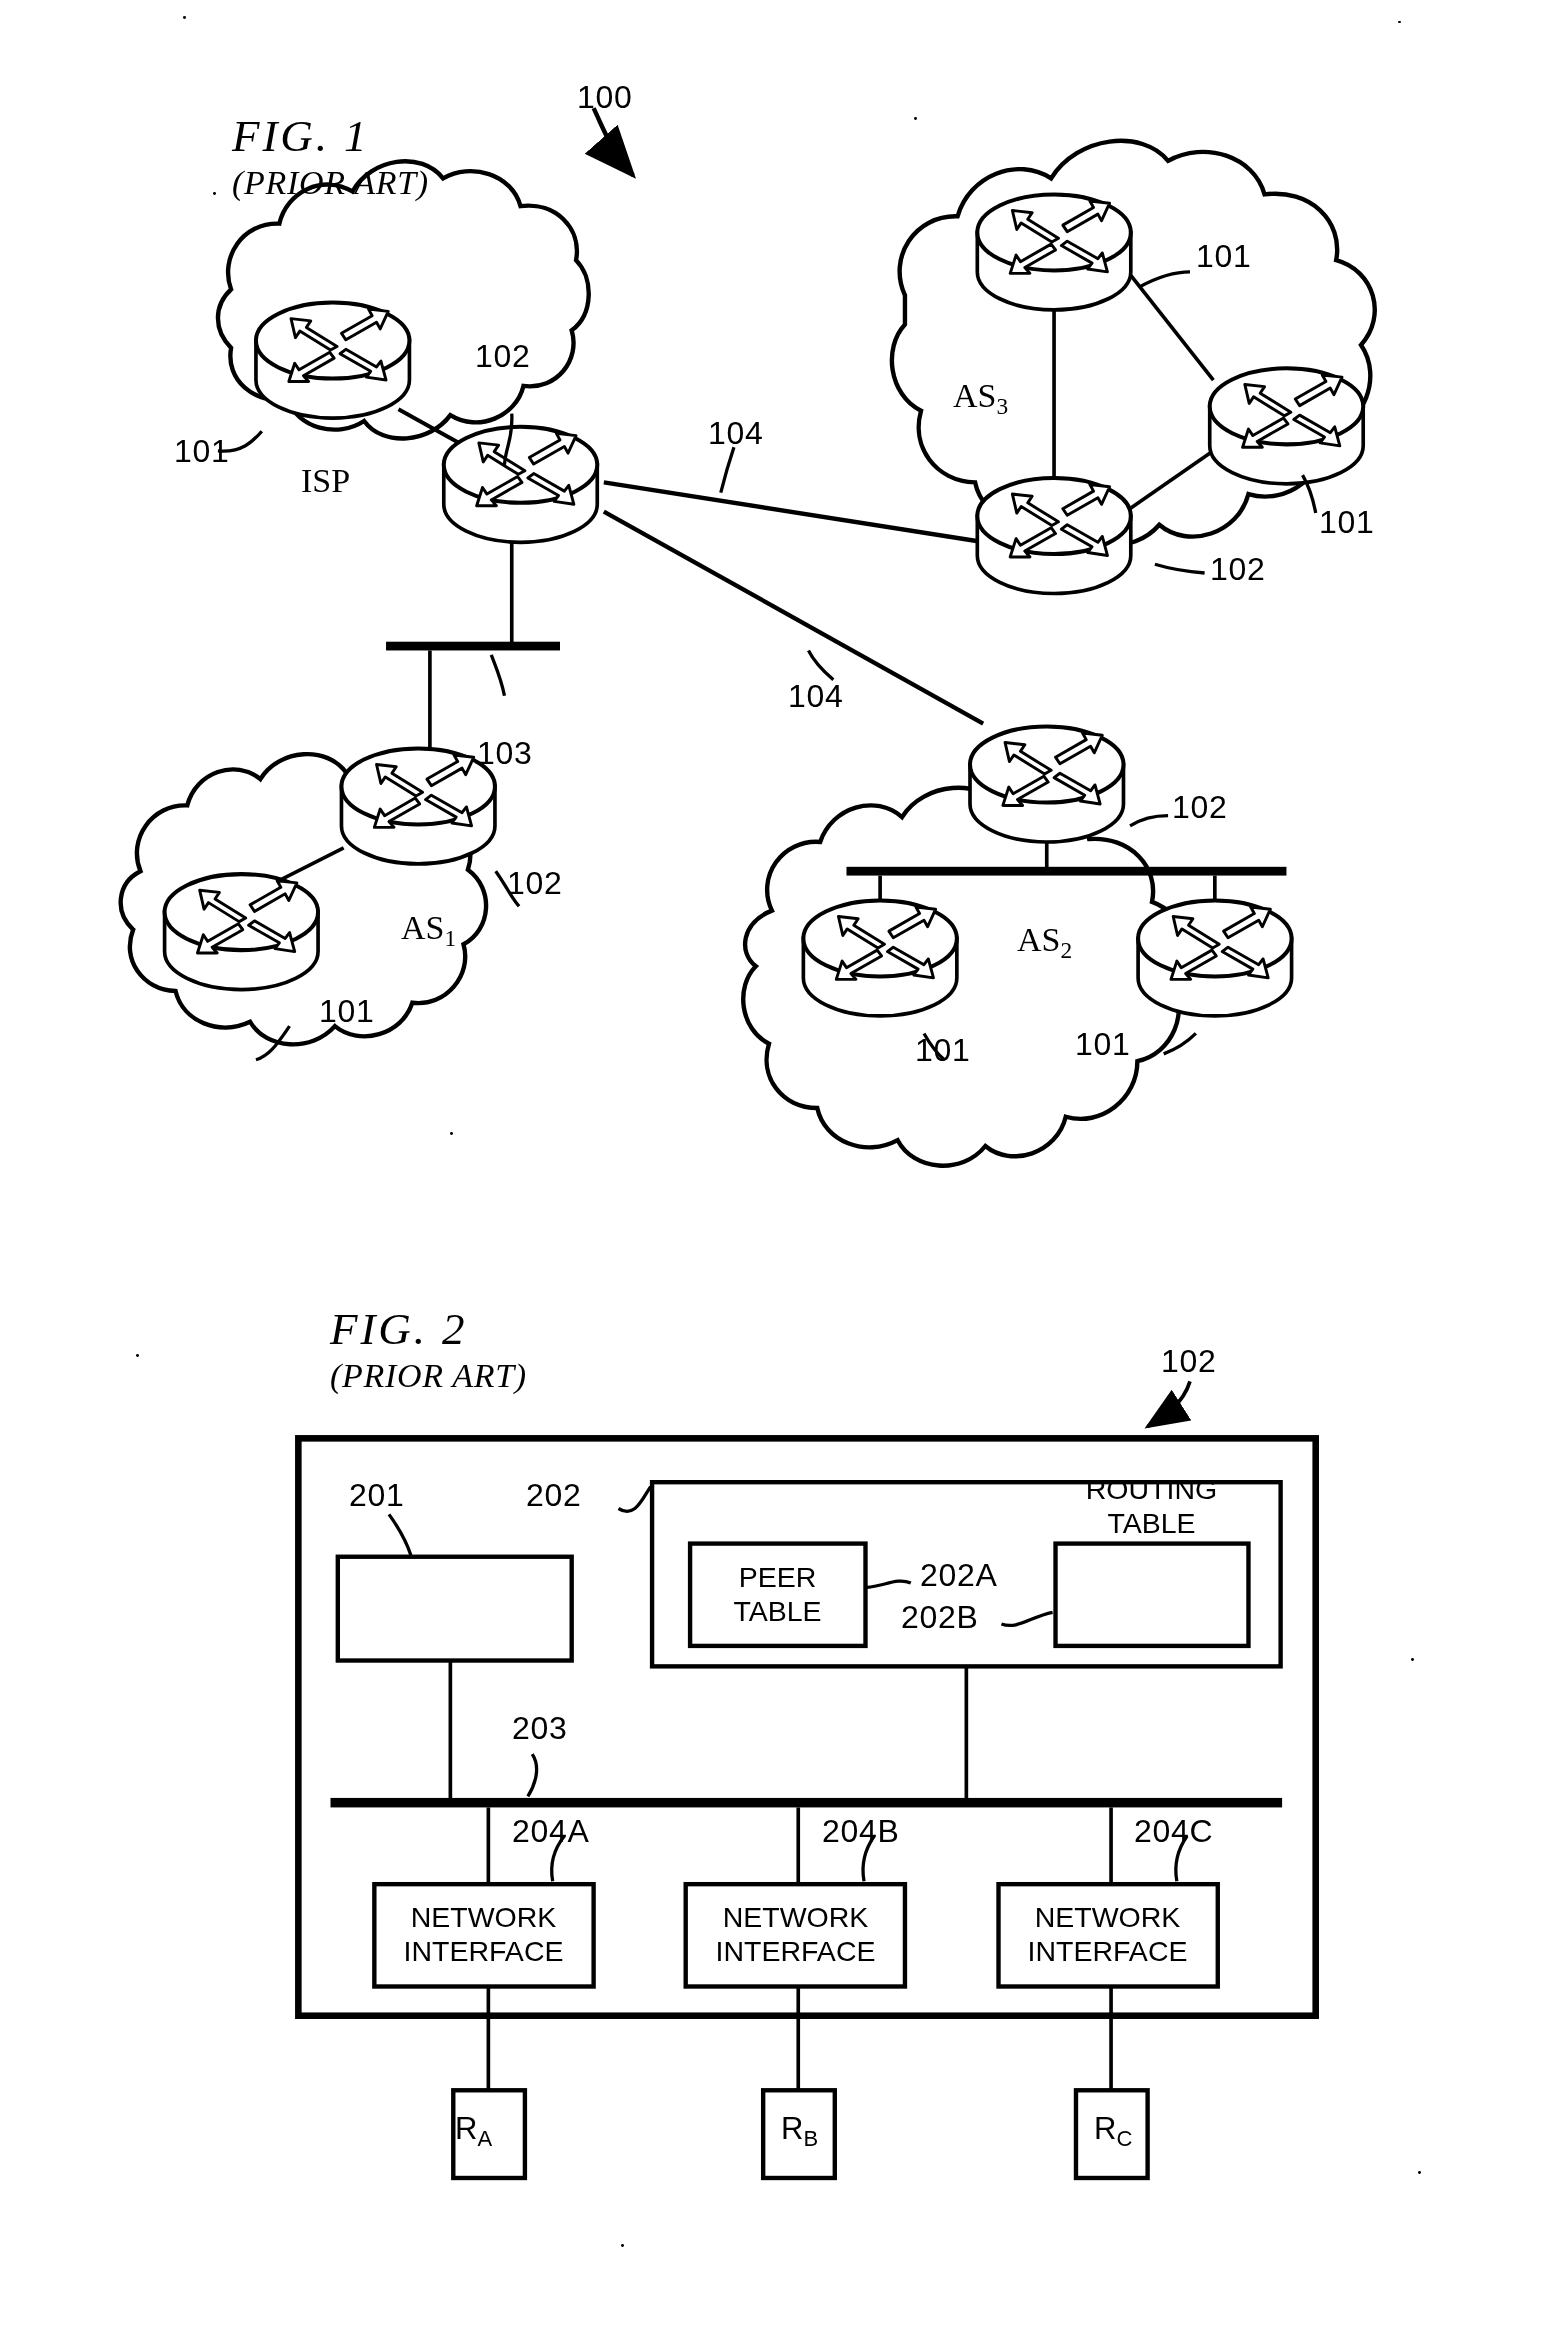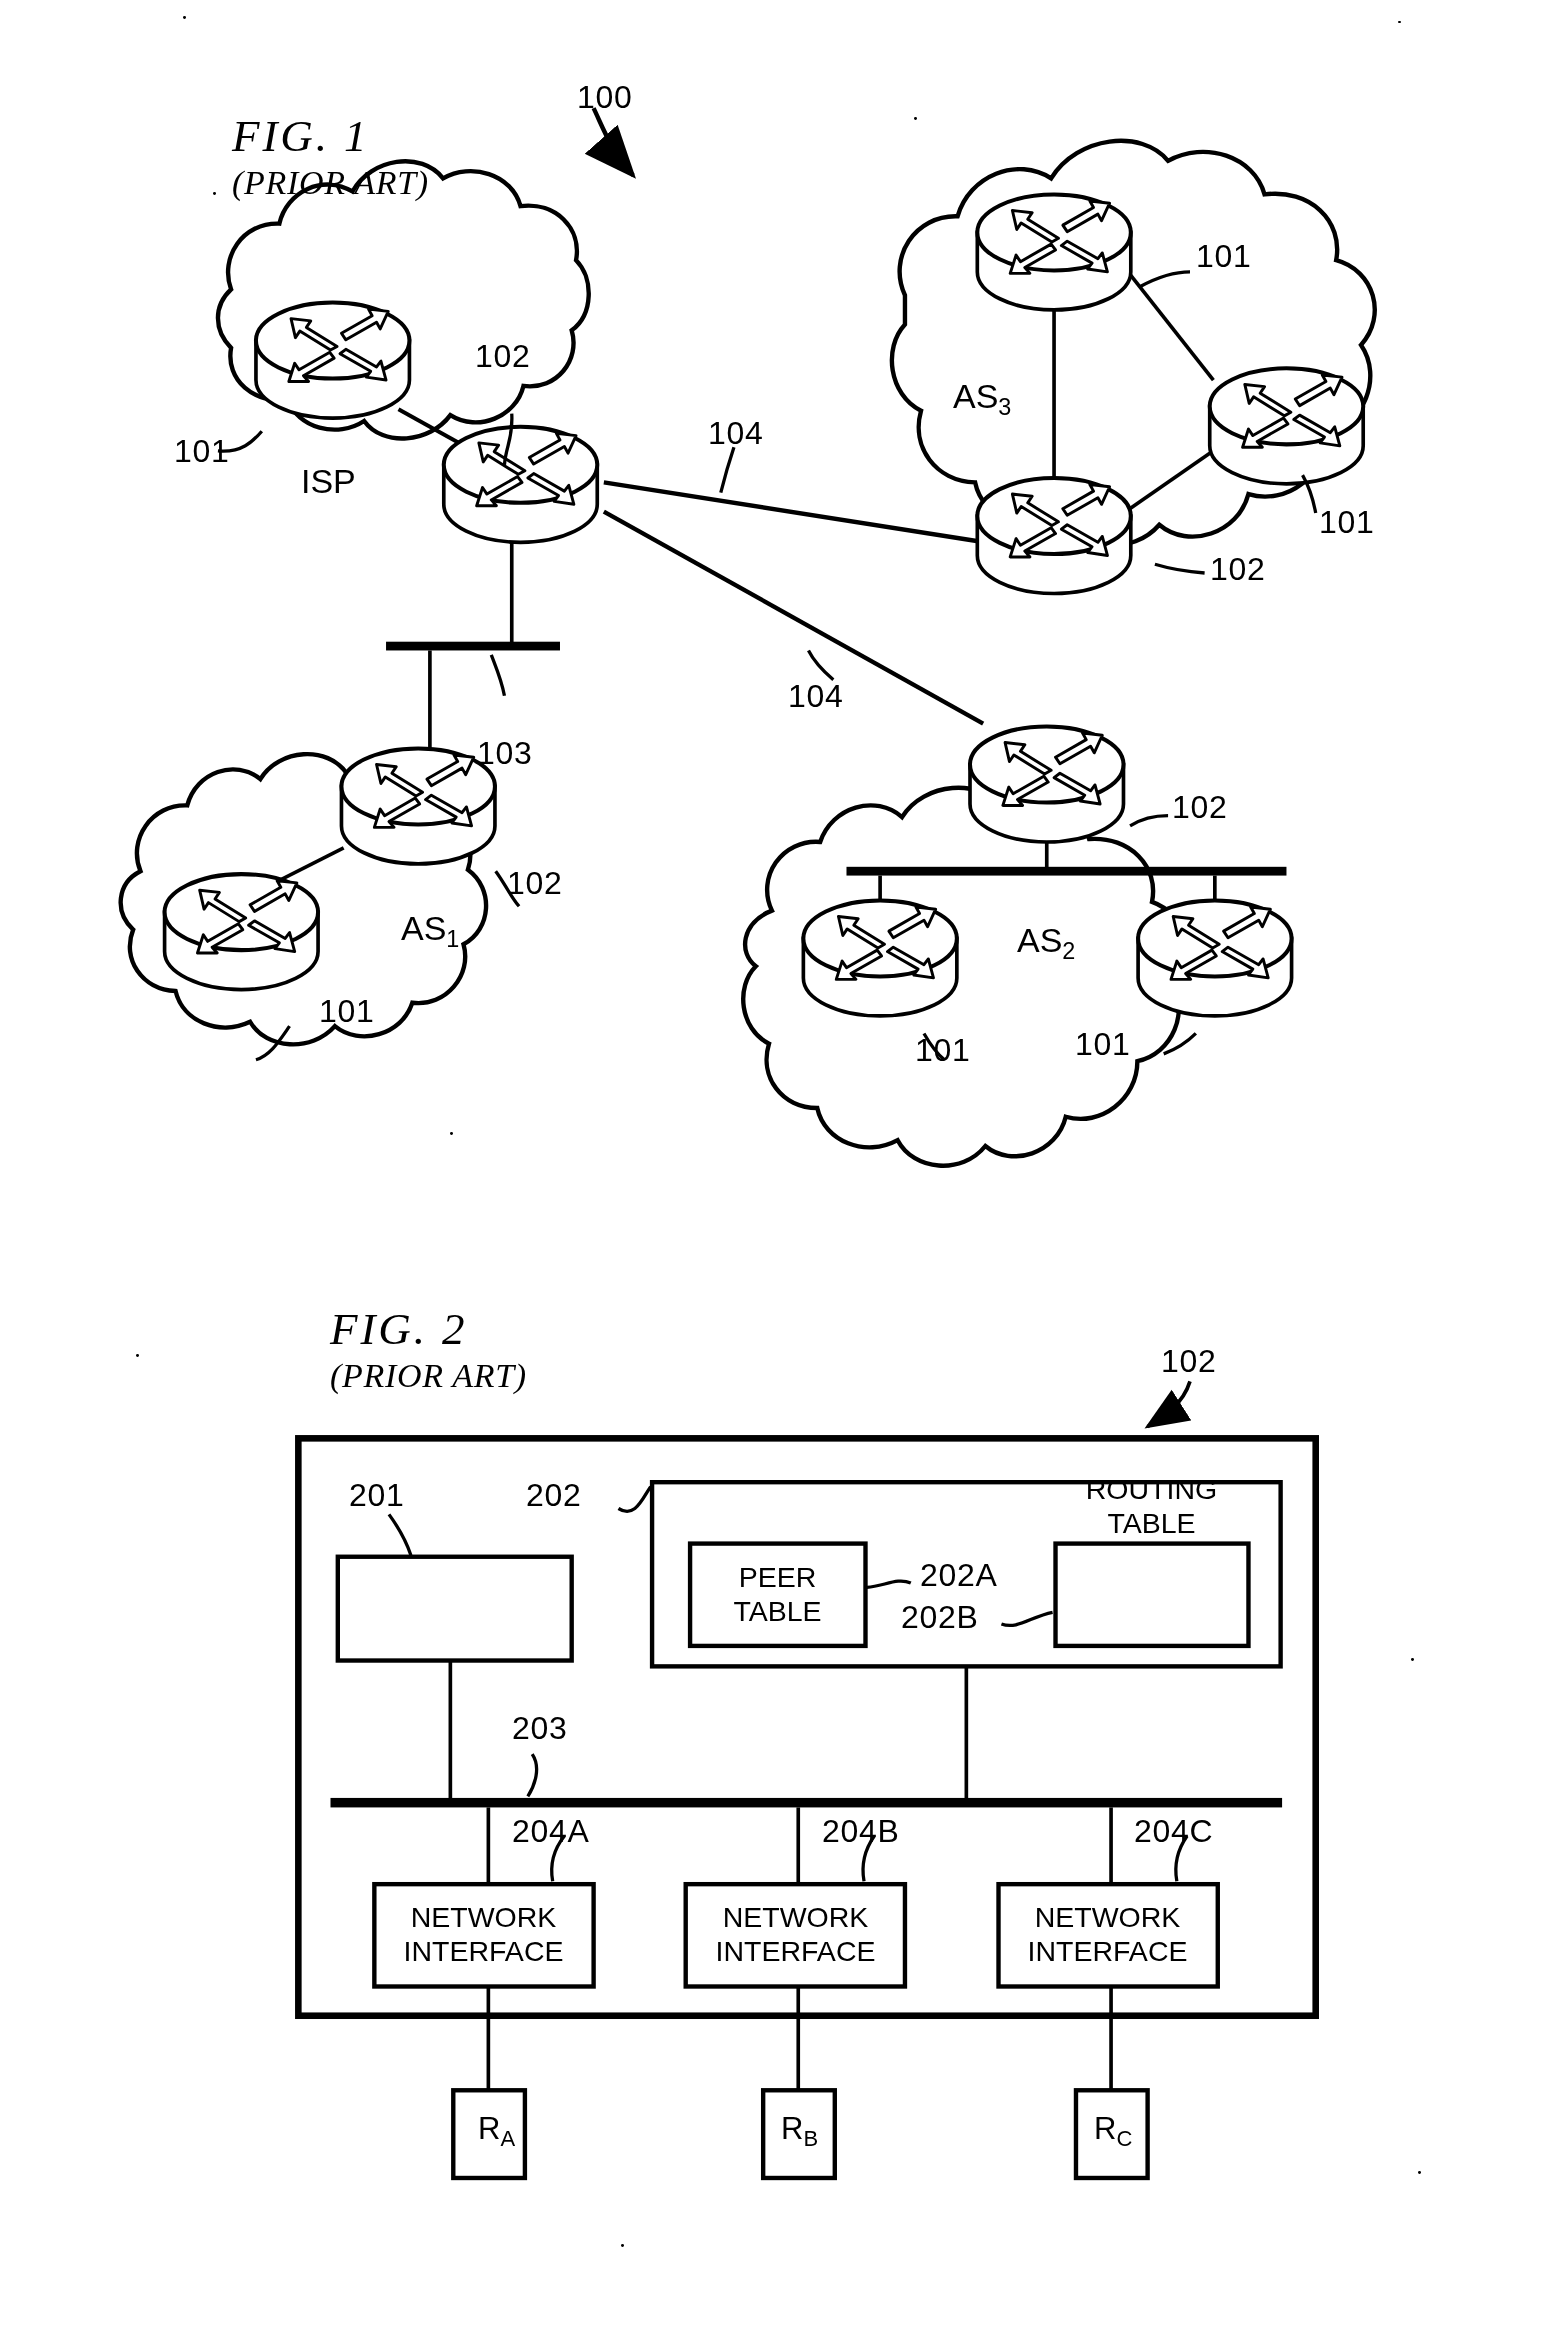--- a/index.html
+++ b/index.html
@@ -9,21 +9,21 @@
   svg{position:absolute;left:0;top:0;width:1568px;height:2330px;}
   .figtitle{position:absolute;font-family:"Liberation Serif",serif;font-style:italic;
             color:#000;white-space:nowrap;}
   .figtitle .l1{font-size:45px;letter-spacing:2.9px;display:block;}
   .figtitle .l2{font-size:34px;letter-spacing:0.7px;display:block;margin-top:1.5px;}
   .lbl{position:absolute;font-family:"Liberation Sans",sans-serif;font-size:32px;
        color:#000;white-space:nowrap;letter-spacing:0.7px;}
   .boxtext{position:absolute;font-family:"Liberation Sans",sans-serif;font-size:28.5px;
            color:#000;text-align:center;line-height:1.18;white-space:pre-line;
            display:flex;align-items:center;justify-content:center;}
-  .ascap{position:absolute;font-family:Liberation Sans, sans-serif;font-size:34px;color:#000;
+  .ascap{position:absolute;font-family:Liberation Serif, serif;font-size:34px;color:#000;
          white-space:nowrap;}
   .ascap sub{font-size:23.4px;vertical-align:-0.32em;}
   .rlab{position:absolute;font-family:"Liberation Sans",sans-serif;font-size:31px;color:#000;}
   .rlab sub{font-size:22px;vertical-align:-0.32em;}
   .speck{position:absolute;background:#000;width:2.9px;height:2.9px;border-radius:50%;}
 </style>
 </head>
 <body>
 
 <div class="sheet">
@@ -276,21 +276,21 @@
 
   <div class="lbl" style="left:349px;top:1477px;">201</div>
   <div class="lbl" style="left:526px;top:1477px;">202</div>
   <div class="lbl" style="left:920px;top:1557px;">202A</div>
   <div class="lbl" style="left:901px;top:1599px;">202B</div>
   <div class="lbl" style="left:512px;top:1710px;">203</div>
   <div class="lbl" style="left:512px;top:1813px;">204A</div>
   <div class="lbl" style="left:822px;top:1813px;">204B</div>
   <div class="lbl" style="left:1134px;top:1813px;">204C</div>
 
-  <div class="rlab" style="left:478px;top:2111px;">
+  <div class="rlab" style="left:455px;top:2111px;">
     <span>R</span><sub>A</sub>
   </div>
   <div class="rlab" style="left:781px;top:2111px;">
     <span>R</span><sub>B</sub>
   </div>
   <div class="rlab" style="left:1094px;top:2111px;">
     <span>R</span><sub>C</sub>
   </div>
 
   <div class="speck" style="left:183px;top:16px;"></div>

